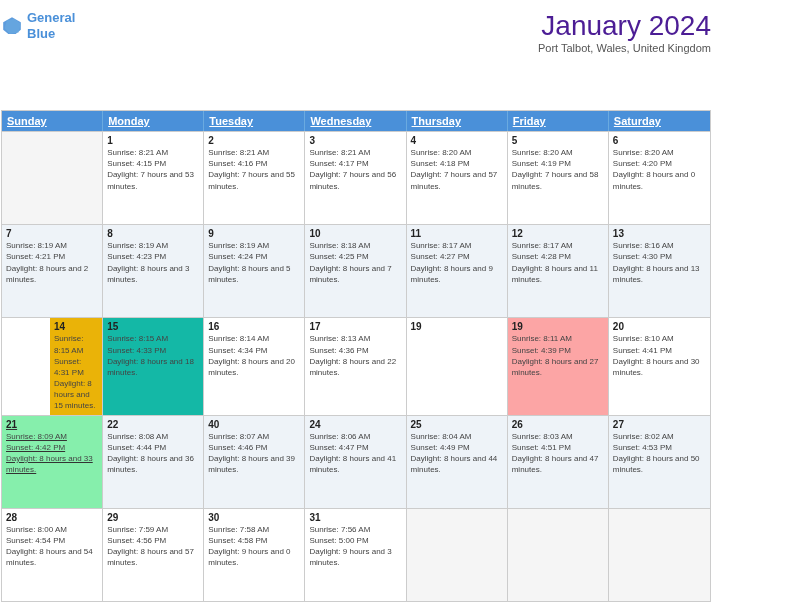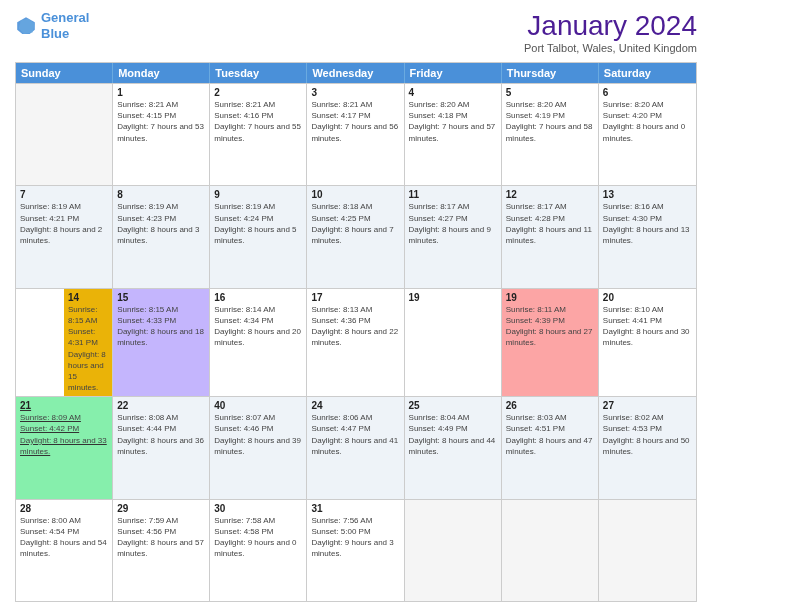--- a/index.html
+++ b/index.html
@@ -6,23 +6,24 @@
     body {
       font-family: Arial, sans-serif;
       background: #fff;
       width: 792px;
       height: 612px;
       overflow: hidden;
     }
     .page {
       width: 712px;
       height: 612px;
-      padding: 10px 15px;
+      padding: 10px 1px;
       display: flex;
       flex-direction: column;
+      gap: 48px;
     }
     .header {
       display: flex;
       justify-content: space-between;
       align-items: flex-start;
       margin-bottom: 8px;
     }
     .logo {
       display: flex;
       align-items: center;
@@ -64,20 +65,21 @@
       grid-template-columns: repeat(7, 1fr);
       background: #4a90d9;
     }
     .cal-header-cell {
       color: #fff;
       font-size: 11px;
       font-weight: bold;
       padding: 4px 5px;
       border-right: 1px solid #6aaae0;
       text-align: left;
+      text-decoration: underline;
     }
     .cal-header-cell:last-child { border-right: none; }
     .cal-body {
       display: flex;
       flex-direction: column;
       flex: 1;
     }
     .cal-row {
       display: grid;
       grid-template-columns: repeat(7, 1fr);
@@ -128,22 +130,22 @@
       <div class="location">Port Talbot, Wales, United Kingdom</div>
     </div>
   </div>
 
   <div class="calendar">
     <div class="cal-header">
       <div class="cal-header-cell">Sunday</div>
       <div class="cal-header-cell">Monday</div>
       <div class="cal-header-cell">Tuesday</div>
       <div class="cal-header-cell">Wednesday</div>
+      <div class="cal-header-cell">Thursday</div>
       <div class="cal-header-cell">Friday</div>
-      <div class="cal-header-cell">Thursday</div>
       <div class="cal-header-cell">Saturday</div>
     </div>
     <div class="cal-body" id="cal-body">
     <div class="cal-row">
           <div class="cal-cell empty" style="background: rgb(245, 245, 245);"></div>
           <div class="cal-cell" style="background: rgb(255, 255, 255);">
             <span class="cell-date">1</span>
         <div class="cell-info">
           Sunrise: 8:21 AM<br>Sunset: 4:15 PM<br>Daylight: 7 hours and 53 minutes.
         </div>
@@ -223,21 +225,21 @@
         </div>
           </div>
         </div>
         <div class="cal-row">
           <div class="cal-cell" style="background: #eab308; margin-left: 48px;">
             <span class="cell-date">14</span>
         <div class="cell-info">
           Sunrise: 8:15 AM<br>Sunset: 4:31 PM<br>Daylight: 8 hours and 15 minutes.
         </div>
           </div>
-          <div class="cal-cell" style="background: #c4b5fd;">
+          <div class="cal-cell" style="background: #14b8a6;">
             <span class="cell-date">15</span>
         <div class="cell-info">
           Sunrise: 8:15 AM<br>Sunset: 4:33 PM<br>Daylight: 8 hours and 18 minutes.
         </div>
           </div>
           <div class="cal-cell" style="background: rgb(255, 255, 255);">
             <span class="cell-date">16</span>
         <div class="cell-info">
           Sunrise: 8:14 AM<br>Sunset: 4:34 PM<br>Daylight: 8 hours and 20 minutes.
         </div>

